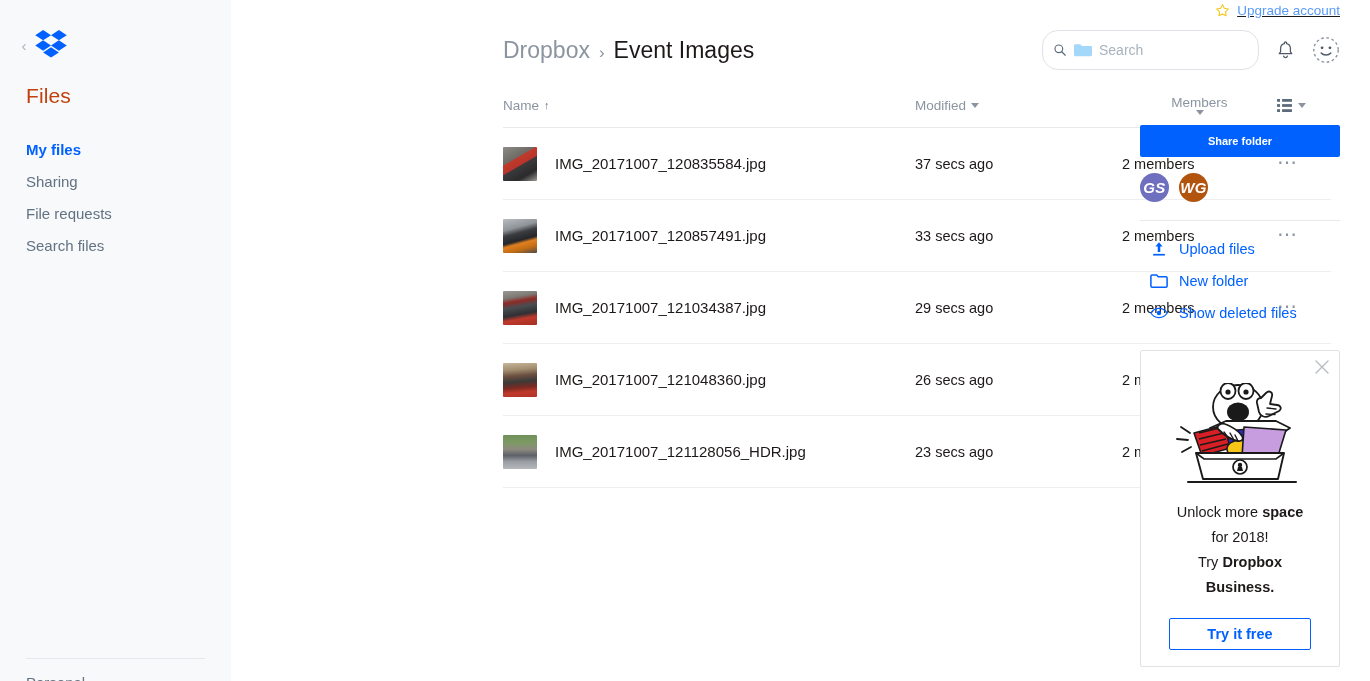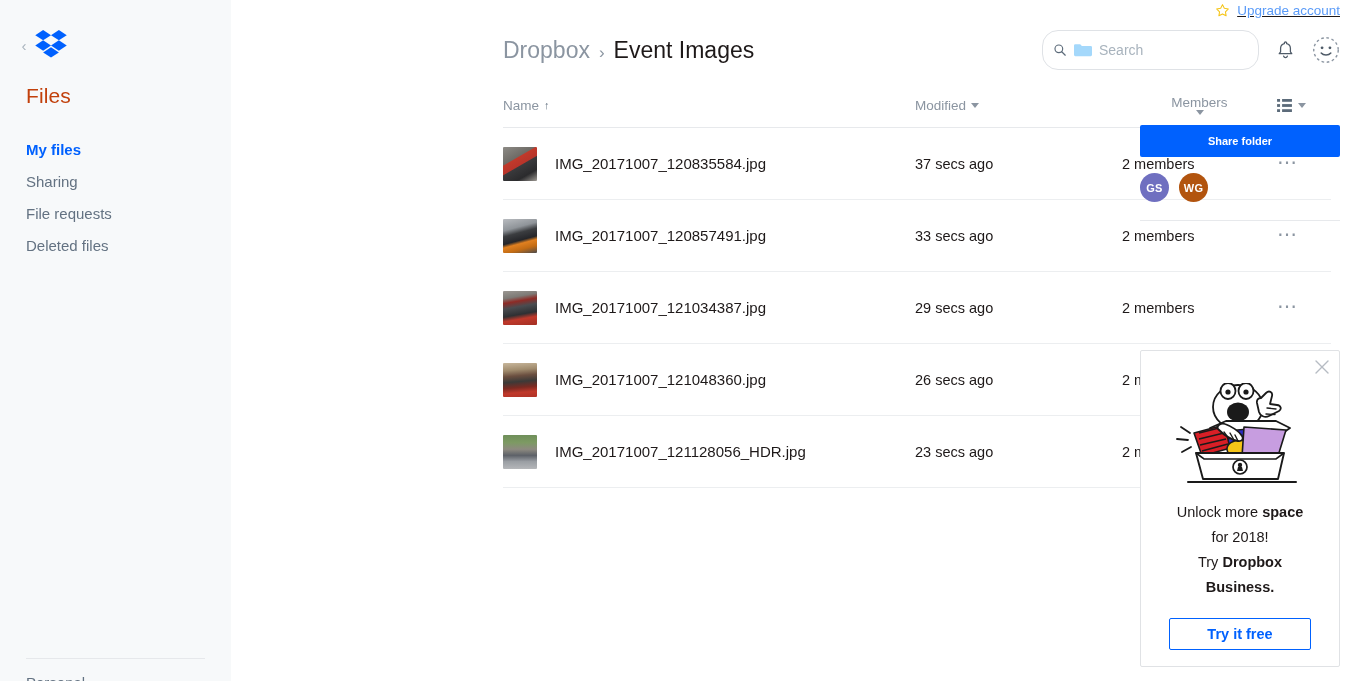--- a/index.html
+++ b/index.html
@@ -132,23 +132,23 @@
     position: absolute; top: 125px; right: 30px; width: 200px;
   }
   .share-btn {
     width: 200px; height: 32px; background: #0061fe; color: #fff;
     border: none; border-radius: 2px; font-size: 11px; font-weight: bold;
     cursor: pointer; font-family: "Liberation Sans", sans-serif;
   }
   .avatars { display: flex; gap: 10px; margin-top: 16px; }
   .avatar-circle {
     width: 29px; height: 29px; border-radius: 50%;
-    color: #fff; font-size: 11px; font-weight: bold;
+    color: #fff; font-size: 15px; font-weight: bold;
     display: flex; align-items: center; justify-content: center;
-    cursor: pointer; letter-spacing: 0.3px;
+    cursor: pointer; letter-spacing: 0.3px; font-style: italic;
   }
   .panel-divider { height: 1px; background: #e7e9ec; margin: 18px 0 0 0; }
   .action-list { padding-top: 12px; }
   .action-item {
     display: flex; align-items: center; gap: 11px;
     padding: 7px 0 7px 10px; color: #0061fe; font-size: 14.5px; cursor: pointer;
   }
   .action-ico { width: 18px; height: 18px; flex: 0 0 18px; }
 
   
@@ -190,21 +190,21 @@
         <polygon points="10.5,29.9 21,36.8 31.5,29.9 21,23" fill="#0061fe"></polygon>
       </svg>
     </div>
 
     <div class="files-title">Files</div>
 
     <nav class="nav">
       <div class="nav-item active">My files</div>
       <div class="nav-item">Sharing</div>
       <div class="nav-item">File requests</div>
-      <div class="nav-item">Deleted files</div>
+      <div class="nav-item">Search files</div>
     </nav>
 
     <div class="sidebar-bottom">
       <div class="sidebar-divider" style="margin-left:0;margin-right:26px;"></div>
       <div class="personal-label">Personal</div>
     </div>
   </aside>
 
   <main class="main">
 
@@ -339,20 +339,42 @@
     <aside class="right-panel">
       <button class="share-btn">Share folder</button>
 
       <div class="avatars">
         <div class="avatar-circle" style="background:#6f6fc0;">GS</div>
         <div class="avatar-circle" style="background:#b2540e;">WG</div>
       </div>
 
       <div class="panel-divider"></div>
 
+      <div class="action-list">
+        <div class="action-item">
+          <svg class="action-ico" viewBox="0 0 20 20">
+            <path d="M10 2.5l4 4.6h-2.6v6.1H8.6V7.1H6z" fill="#0061fe"></path>
+            <rect x="3.5" y="15.4" width="13" height="1.9" fill="#0061fe"></rect>
+          </svg>
+          <span>Upload files</span>
+        </div>
+        <div class="action-item">
+          <svg class="action-ico" viewBox="0 0 20 17">
+            <path d="M1 3.2A1.4 1.4 0 012.4 1.8h5l1.8 2H17.6A1.4 1.4 0 0119 5.2v8.9a1.4 1.4 0 01-1.4 1.4H2.4A1.4 1.4 0 011 14.1z" fill="none" stroke="#0061fe" stroke-width="1.7" stroke-linejoin="round"></path>
+          </svg>
+          <span>New folder</span>
+        </div>
+        <div class="action-item">
+          <svg class="action-ico" viewBox="0 0 22 14">
+            <path d="M1 7s3.8-5.6 10-5.6S21 7 21 7s-3.8 5.6-10 5.6S1 7 1 7z" fill="none" stroke="#0061fe" stroke-width="1.6"></path>
+            <circle cx="11" cy="7" r="2.7" fill="#0061fe"></circle>
+          </svg>
+          <span>Show deleted files</span>
+        </div>
+      </div>
     </aside>
 
     <section class="promo">
       <svg class="promo-close" viewBox="0 0 14 14">
         <line x1="1" y1="1" x2="13" y2="13" stroke="#b6bcc3" stroke-width="1.4" stroke-linecap="round"></line>
         <line x1="13" y1="1" x2="1" y2="13" stroke="#b6bcc3" stroke-width="1.4" stroke-linecap="round"></line>
       </svg>
 
       <div class="promo-art">
         <svg width="148" height="105" viewBox="0 0 148 105">

